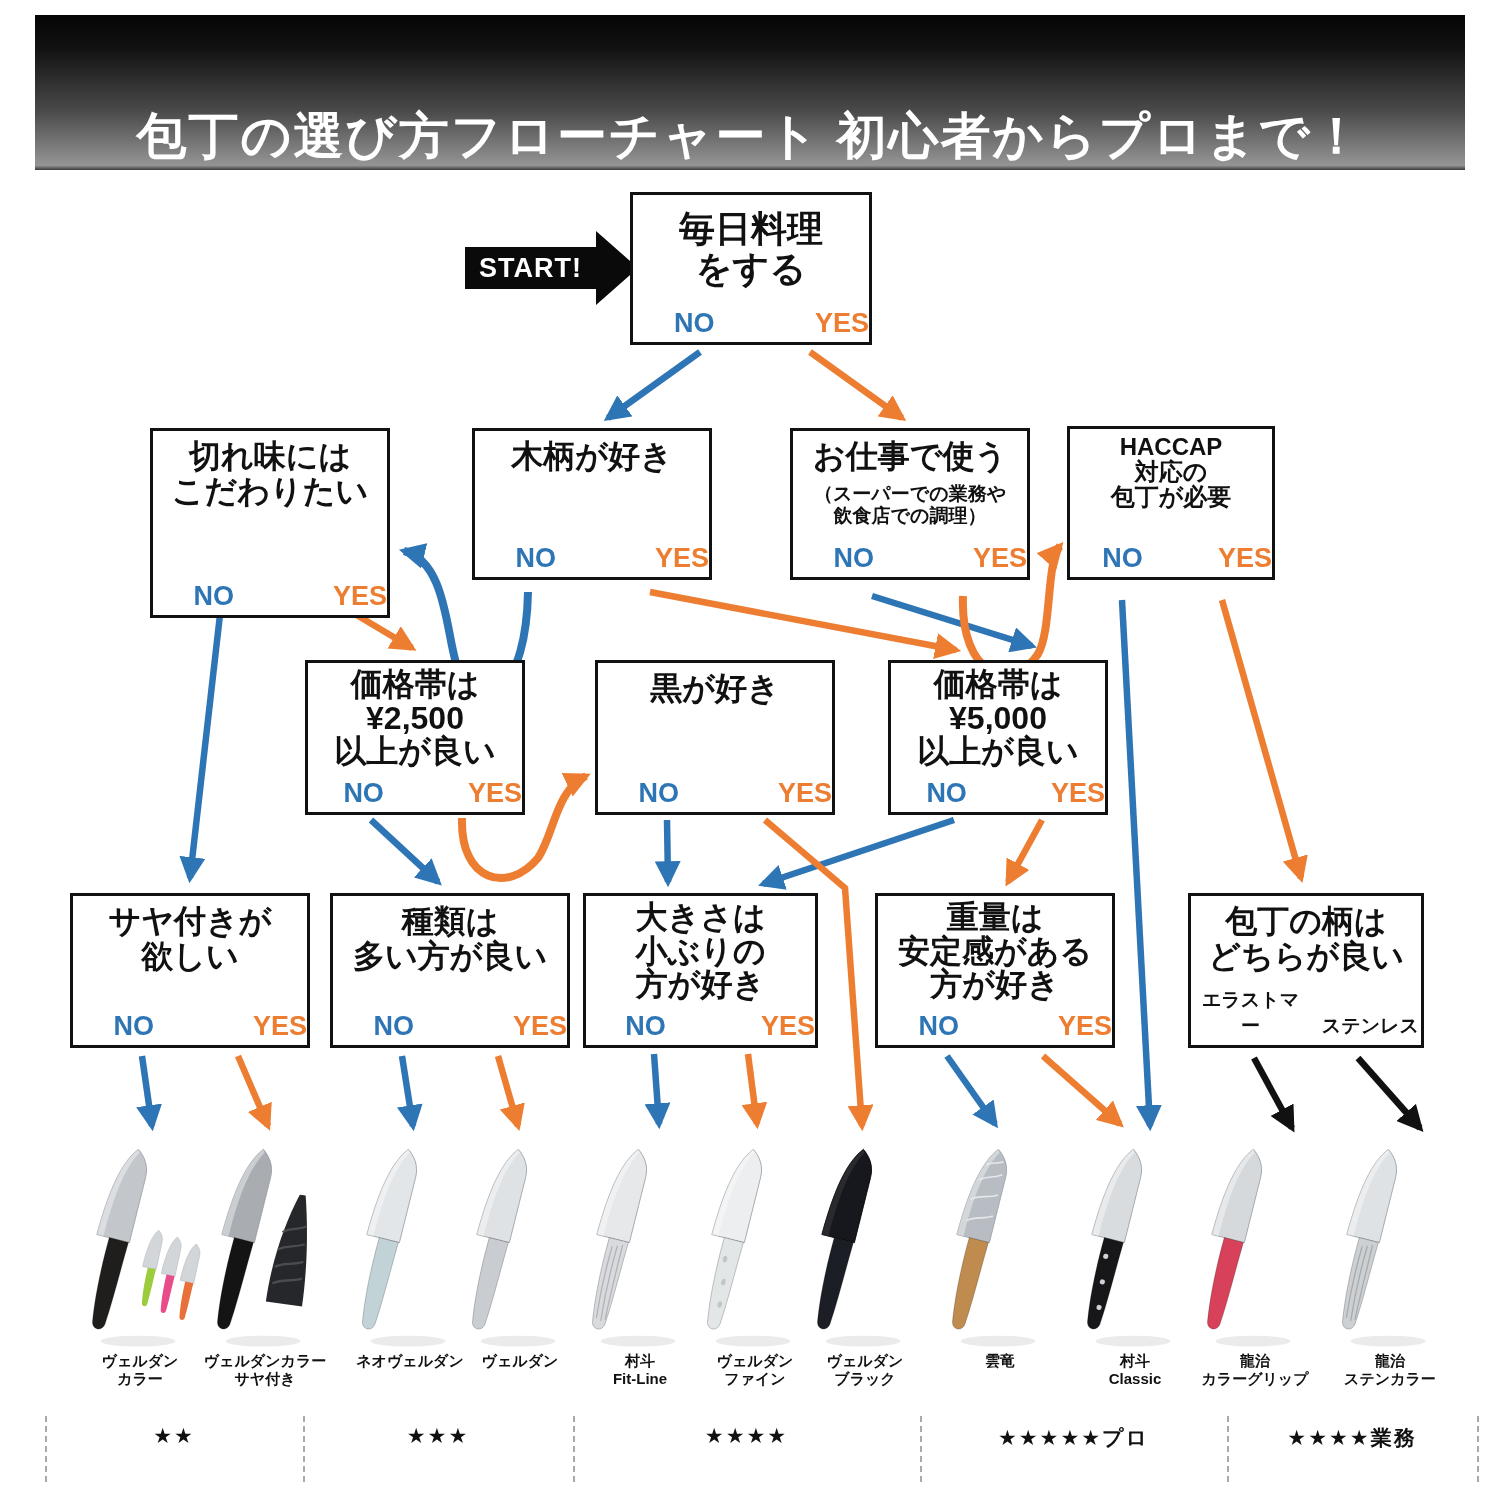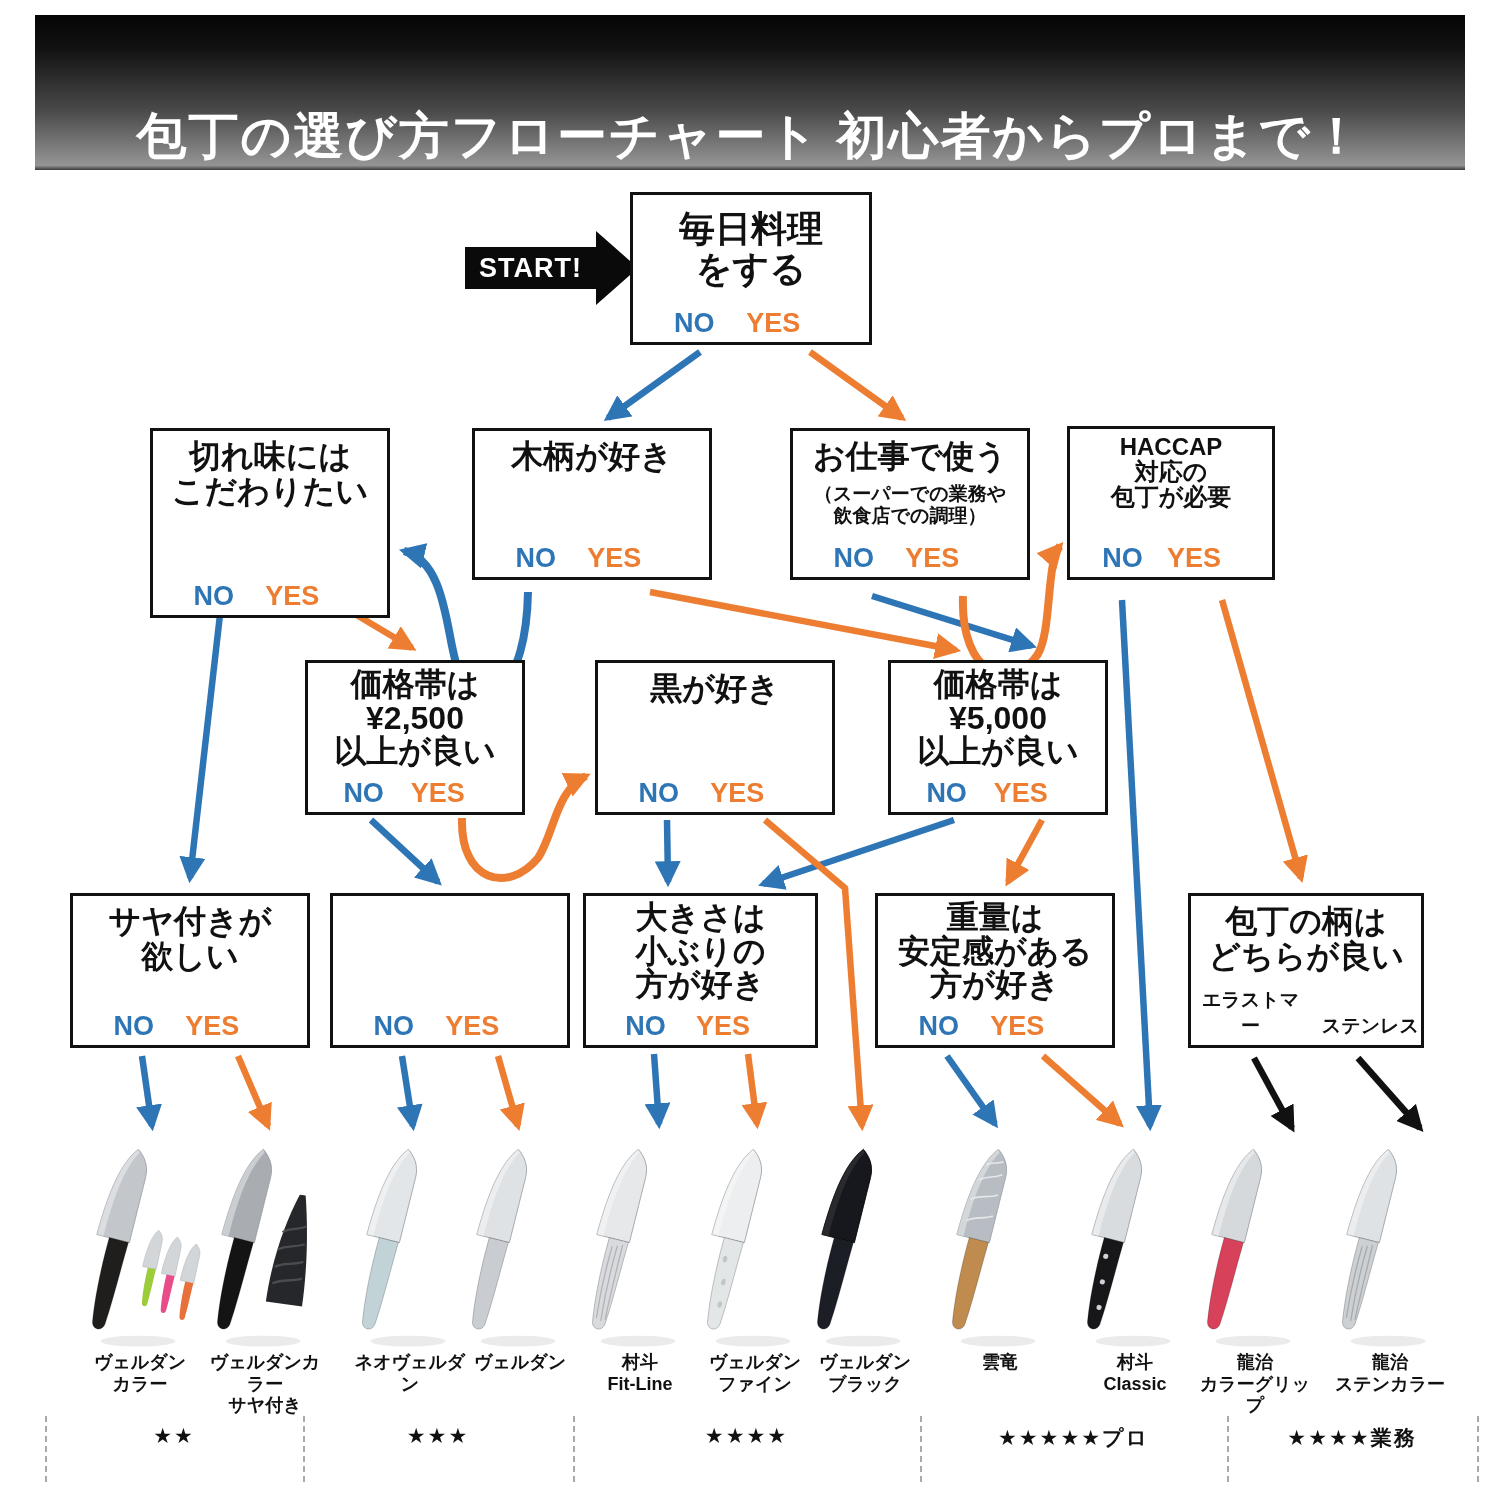--- a/index.html
+++ b/index.html
@@ -13,37 +13,37 @@
   .banner .t{color:#fff;font-size:50px;font-weight:700;letter-spacing:2px;white-space:nowrap;}
 
   
   .node{position:absolute;background:#fff;border:3px solid #111;box-sizing:border-box;}
   .ntext{position:absolute;left:0;right:0;top:8px;text-align:center;font-size:32px;font-weight:600;
     line-height:1.1;color:#111;white-space:pre-line;}
   .nsub{position:absolute;left:0;right:0;top:52px;text-align:center;font-size:19px;font-weight:600;
     line-height:1.15;color:#111;white-space:pre-line;}
   .no,.yes{position:absolute;bottom:3px;font-size:27px;font-weight:800;}
   .no{left:0;width:52%;text-align:center;color:#2E75B6;margin-top:20px;}
-  .yes{right:0;width:52%;text-align:left;color:#ED7D31;margin-top:20px;}
+  .yes{right:0;width:52%;text-align:right;color:#ED7D31;margin-top:20px;}
   .optL,.optR{position:absolute;bottom:6px;font-size:19px;font-weight:700;color:#111;width:50%;text-align:center;}
   .optL{left:2px;} .optR{right:2px;text-align:right;}
 
   
   .start-label{position:absolute;left:465px;top:247px;width:131px;height:42px;color:#fff;
     font-size:27px;font-weight:600;display:flex;align-items:center;justify-content:center;letter-spacing:1px;text-align:center;}
 
   
   #arrows{position:absolute;left:0;top:0;width:1500px;height:1500px;pointer-events:none;}
   .ab{stroke:#2E75B6;} .ao{stroke:#ED7D31;} .ak{stroke:#111;}
   .arrow{fill:none;stroke-width:6.5;}
   .curve{fill:none;stroke-width:8;}
 
   
   .knife-box{position:absolute;width:130px;height:212px;top:1138px;}
-  .pname{position:absolute;top:1352px;width:124px;text-align:center;font-size:18px;font-weight:700;
+  .pname{position:absolute;top:1352px;width:124px;text-align:center;font-size:15px;font-weight:700;
     line-height:1.2;color:#111;white-space:pre-line;}
 
   
   .rate{position:absolute;top:1424px;text-align:center;font-size:21px;font-weight:700;color:#111;letter-spacing:2px;}
   .divider{position:absolute;top:1416px;height:66px;width:0;border-left:2px dashed #aaa;}
 </style>
 </head>
 <body>
 
 <div id="canvas">
@@ -158,20 +158,22 @@
   </div>
 
   <div class="node" style="left:70px;top:893px;width:240px;height:155px">
     <div class="ntext">サヤ付きが
 欲しい</div>
     <div class="no">NO</div>
     <div class="yes">YES</div>
   </div>
 
   <div class="node" style="left:330px;top:893px;width:240px;height:155px">
+    <div class="ntext">種類は
+多い方が良い</div>
     <div class="no">NO</div>
     <div class="yes">YES</div>
   </div>
 
   <div class="node" style="left:583px;top:893px;width:235px;height:155px">
     <div class="ntext" style="top:5px;line-height:1.05">大きさは
 小ぶりの
 方が好き</div>
     <div class="no">NO</div>
     <div class="yes">YES</div>

